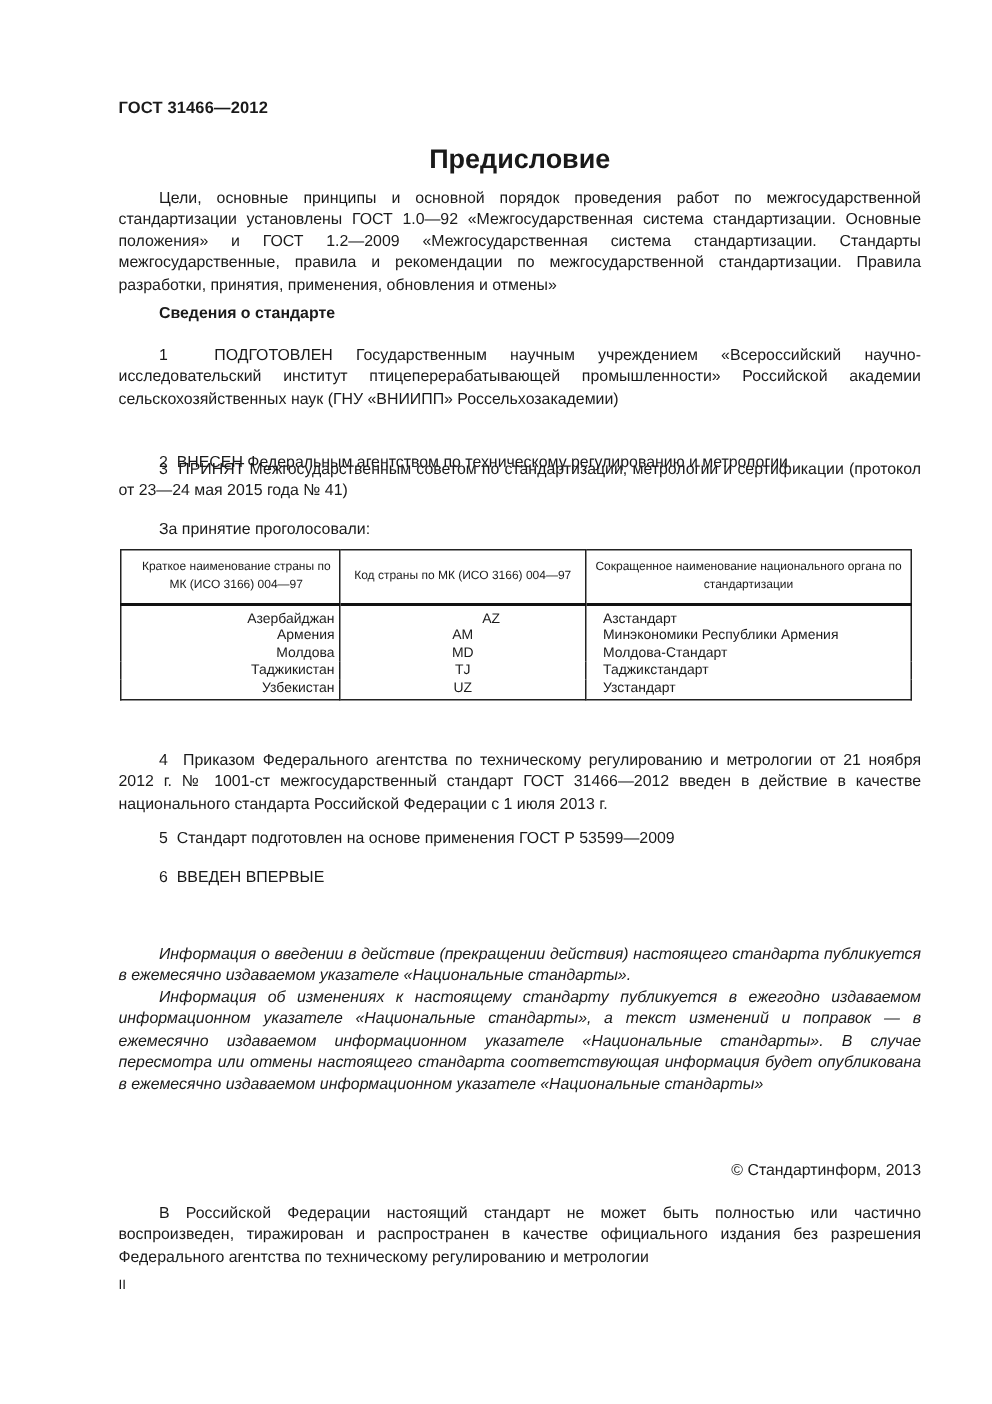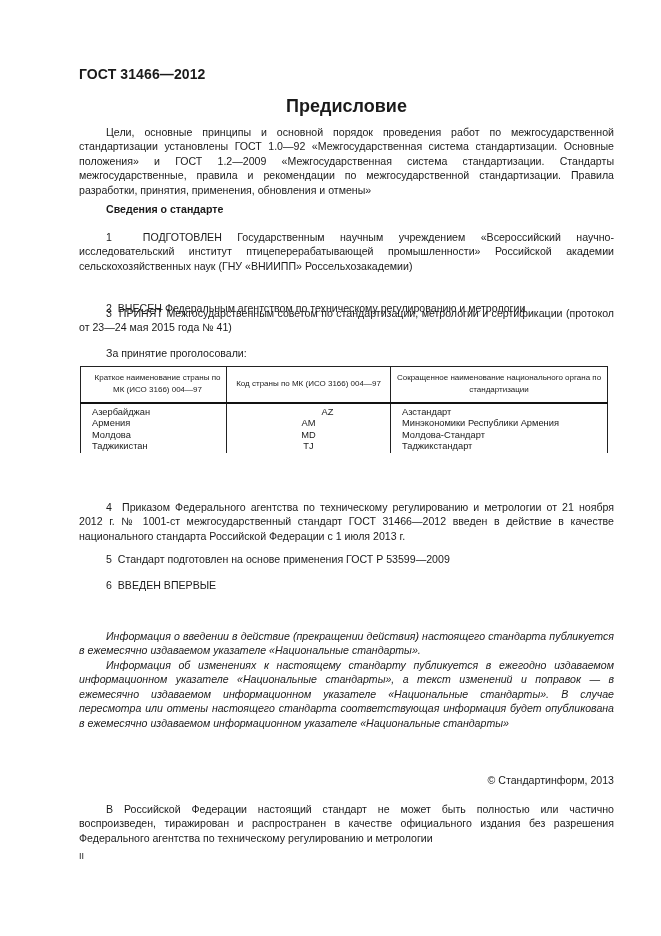--- a/index.html
+++ b/index.html
@@ -1,31 +1,31 @@
 <!DOCTYPE html>
 <html><head>
 <meta charset="utf-8">
 <style>
   html, body { margin: 0; padding: 0; background: #ffffff; }
   body { width: 661px; height: 936px; position: relative; overflow: hidden; color: #1a1a1a;
          font-family: "Liberation Sans", sans-serif; }
-  .hdr { position: absolute; left: 79px; top: 66px; font-size: 14px; font-weight: bold; letter-spacing: 0.1px; }
+  .hdr { position: absolute; left: 79px; top: 66px; font-size: 11px; font-weight: bold; letter-spacing: 0.1px; }
   .title { position: absolute; left: 79px; width: 535px; top: 96px; text-align: center; font-size: 18px; font-weight: bold; }
   .p { position: absolute; left: 79px; width: 535px; font-size: 10.6px; line-height: 14.4px; text-align: justify; }
   .p .ind { display: inline-block; width: 27px; }
   .bold { font-weight: bold; }
   .it { font-style: italic; }
 
   table.votes { position: absolute; left: 80px; top: 366px; width: 528px; border-collapse: collapse; font-size: 9.3px; }
   table.votes th { font-weight: normal; font-size: 8px; line-height: 12px; padding: 5px 3px 6px 3px; text-align: center;
                    border-left: 1px solid #222; border-right: 1px solid #222; border-top: 1px solid #222; border-bottom: 2px solid #111; }
   table.votes td { padding: 0 3px; line-height: 11.4px; border-left: 1px solid #222; border-right: 1px solid #222; }
   table.votes tr.first td { padding-top: 3px; padding-left: 41px; }
   table.votes tr.last td { border-bottom: 1px solid #222; padding-bottom: 2px; }
-  .c1 { width: 131px; padding-left: 11px !important; }
+  .c1 { width: 131px; padding-left: 11px !important; text-align: right; }
   .c2 { width: 119px; text-align: center; margin-top: 36px; }
   .c3 { padding-left: 11px !important; }
 
   .copy { position: absolute; right: 47px; top: 774px; font-size: 10.6px; }
   .pagenum { position: absolute; left: 79px; top: 851px; font-size: 9px; }
 </style>
 </head>
 <body>
 
 <div class="hdr">ГОСТ  31466—2012</div>
@@ -65,20 +65,25 @@
     <tr>
       <td class="c1">Молдова</td>
       <td class="c2">MD</td>
       <td class="c3">Молдова-Стандарт</td>
     </tr>
     <tr>
       <td class="c1">Таджикистан</td>
       <td class="c2">TJ</td>
       <td class="c3">Таджикстандарт</td>
     </tr>
+    <tr class="last">
+      <td class="c1">Узбекистан</td>
+      <td class="c2">UZ</td>
+      <td class="c3">Узстандарт</td>
+    </tr>
   </tbody>
 </table>
 
 <div class="p" style="top:500px;"><span class="ind"></span><span>4</span>&nbsp; <span>Приказом Федерального агентства по техническому регулированию и метрологии от 21 ноября 2012 г. № 1001-ст межгосударственный стандарт ГОСТ 31466—2012 введен в действие в качестве национального стандарта Российской Федерации с 1 июля 2013 г.</span></div>
 
 <div class="p" style="top:552px;"><span class="ind"></span><span>5</span>&nbsp; <span>Стандарт подготовлен на основе применения ГОСТ Р 53599—2009</span></div>
 
 <div class="p" style="top:578px;"><span class="ind"></span><span>6</span>&nbsp; <span>ВВЕДЕН ВПЕРВЫЕ</span></div>
 
 <div class="p it" style="top:629px;"><span class="ind"></span><span>Информация о введении в действие (прекращении действия) настоящего стандарта публикуется в ежемесячно издаваемом указателе «Национальные стандарты».</span></div>

